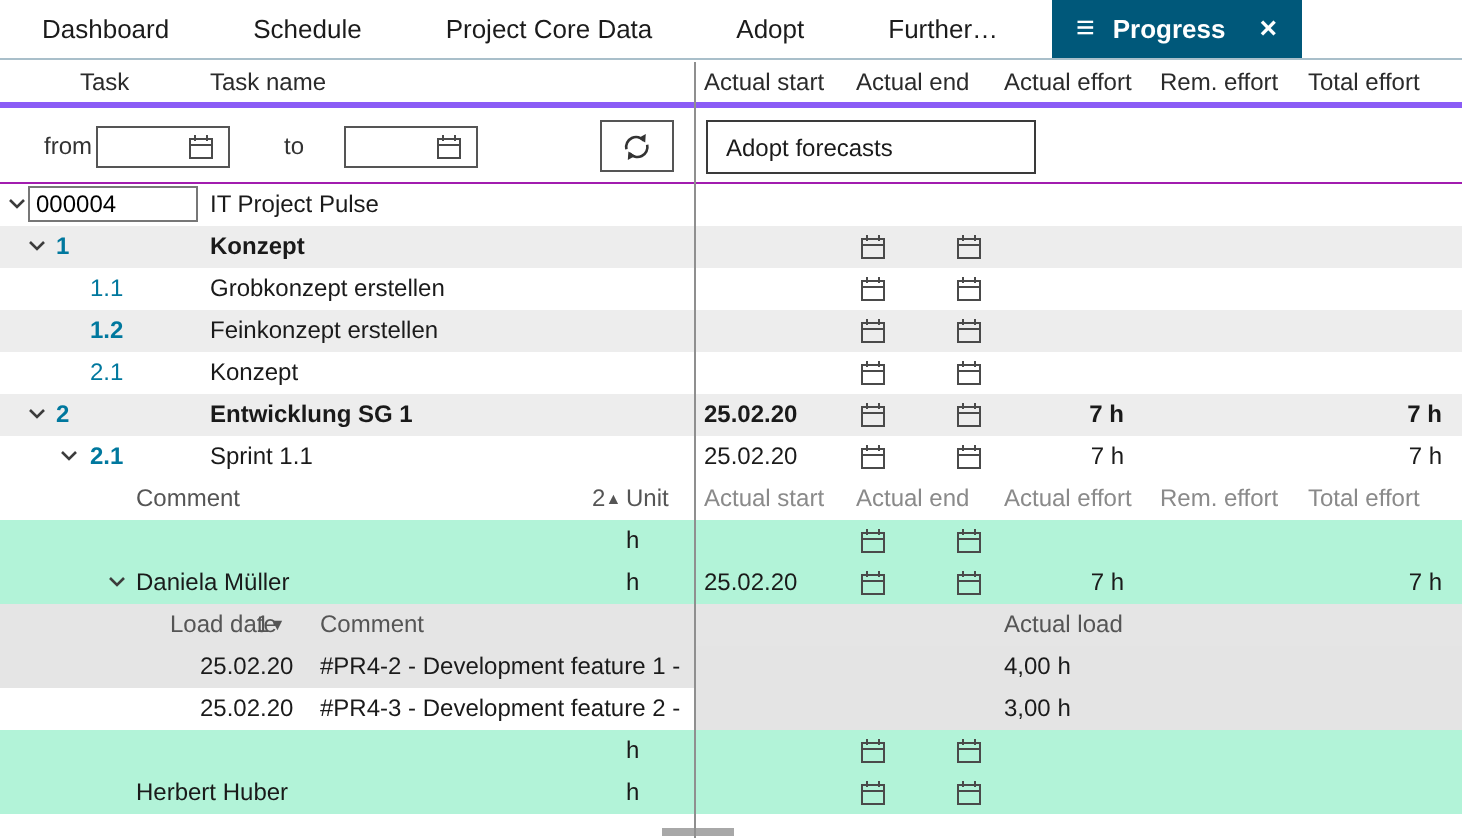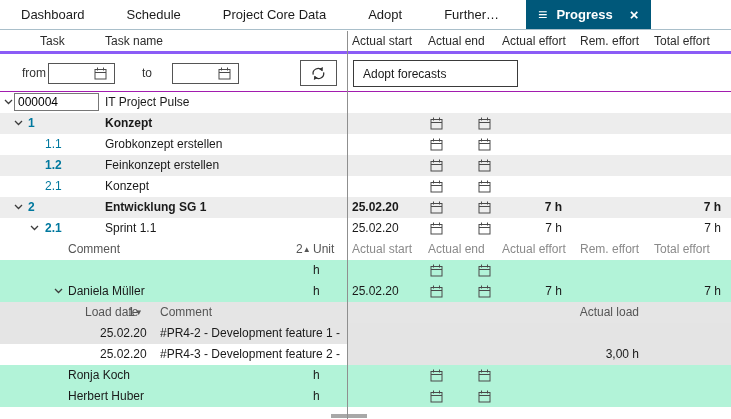--- a/index.html
+++ b/index.html
@@ -37,21 +37,21 @@
   .b{font-weight:bold}
   .muted{color:#8a8a8a}
   .dmuted{color:#555}
   .calpos{position:absolute;top:4px;width:13px;height:13px;cursor:pointer}
   .chevpos{position:absolute;top:7px;cursor:pointer;line-height:0}
   .idbox{position:absolute;left:14px;top:1px;width:85px;height:18px;border:1px solid #777;background:#fff;font-family:inherit;font-size:12px;padding:0 3px}
   .val-s{left:352px}
   .val-e{left:502px;width:60px;text-align:right}
   .val-t{left:640px;width:81px;text-align:right}
   .loadbg{position:absolute;left:348px;right:0;top:0;bottom:0;background:#e4e4e4}
-  .loadval{left:513px;width:126px;text-align:right}
+  .loadval{left:502px;width:126px;}
   .sorttri{font-size:8px;vertical-align:1px}
 
   .divider{position:absolute;left:347px;top:31px;bottom:0;width:1px;background:#8f8f8f;z-index:5}
   .hsb{position:absolute;left:331px;bottom:1px;width:36px;height:4px;background:#a8a8a8}
 </style>
 </head>
 <body>
 
 <div class="app">
 
@@ -295,31 +295,31 @@
       <span class="c dmuted" style="left:85px">Load date</span>
       <span class="c dmuted" style="left:128px"><span>1</span><span class="sorttri">▼</span></span>
       <span class="c dmuted" style="left:160px">Comment</span>
       <span class="c dmuted loadval">Actual load</span>
     </div>
 
     <div class="row lgray">
       <span class="loadbg"></span>
       <span class="c" style="left:100px">25.02.20</span>
       <span class="c" style="left:160px">#PR4-2 - Development feature 1 -</span>
+      <span class="c loadval">4,00 h</span>
     </div>
 
     <div class="row">
       <span class="loadbg"></span>
       <span class="c" style="left:100px">25.02.20</span>
       <span class="c" style="left:160px">#PR4-3 - Development feature 2 -</span>
       <span class="c loadval">3,00 h</span>
     </div>
 
     <div class="row mint">
-      <span class="c" style="left:68px">Ronja Koch</span>
       <span class="c" style="left:313px">h</span>
       <span class="calpos" style="left:430px"><svg width="13" height="13" viewBox="0 0 13 13">
             <rect x="1" y="2.5" width="11" height="9.5" fill="none" stroke="#4a4a4a"></rect>
             <line x1="1" y1="5.5" x2="12" y2="5.5" stroke="#4a4a4a"></line>
             <line x1="3.5" y1="0.5" x2="3.5" y2="3.5" stroke="#4a4a4a"></line>
             <line x1="9.5" y1="0.5" x2="9.5" y2="3.5" stroke="#4a4a4a"></line>
           </svg></span>
       <span class="calpos" style="left:478px"><svg width="13" height="13" viewBox="0 0 13 13">
             <rect x="1" y="2.5" width="11" height="9.5" fill="none" stroke="#4a4a4a"></rect>
             <line x1="1" y1="5.5" x2="12" y2="5.5" stroke="#4a4a4a"></line>

